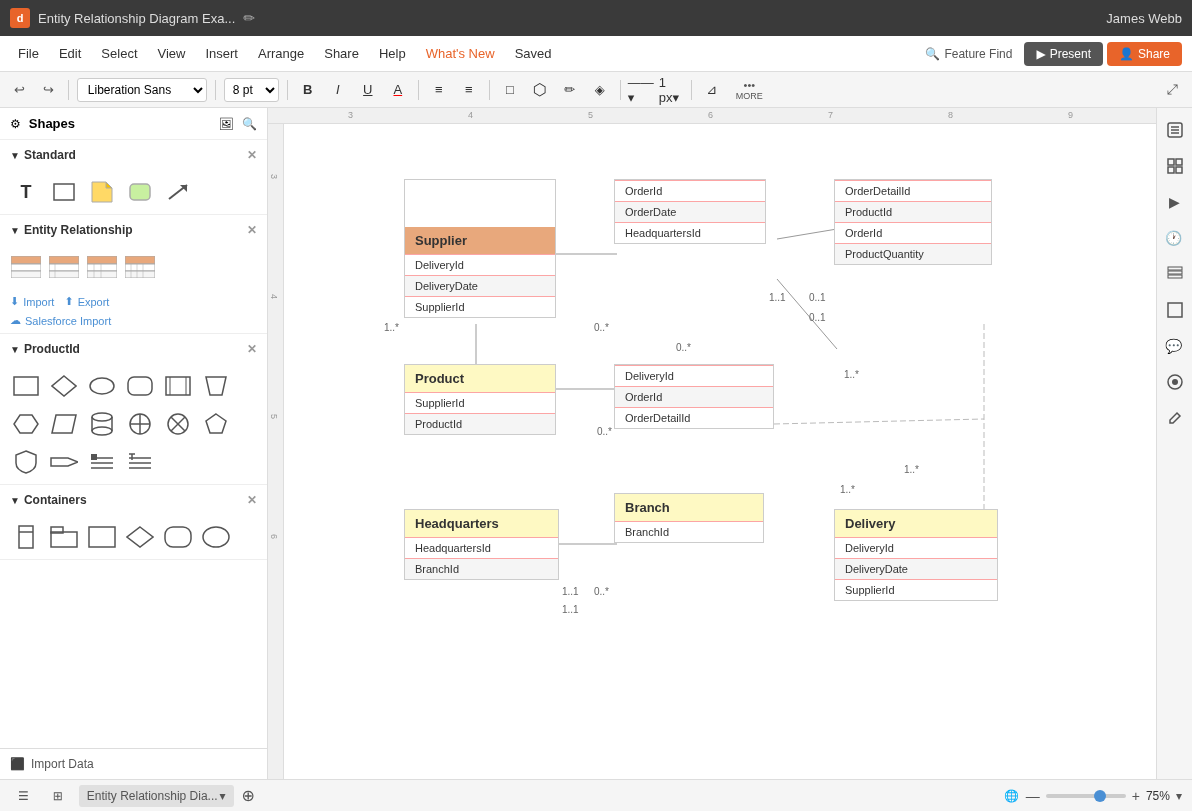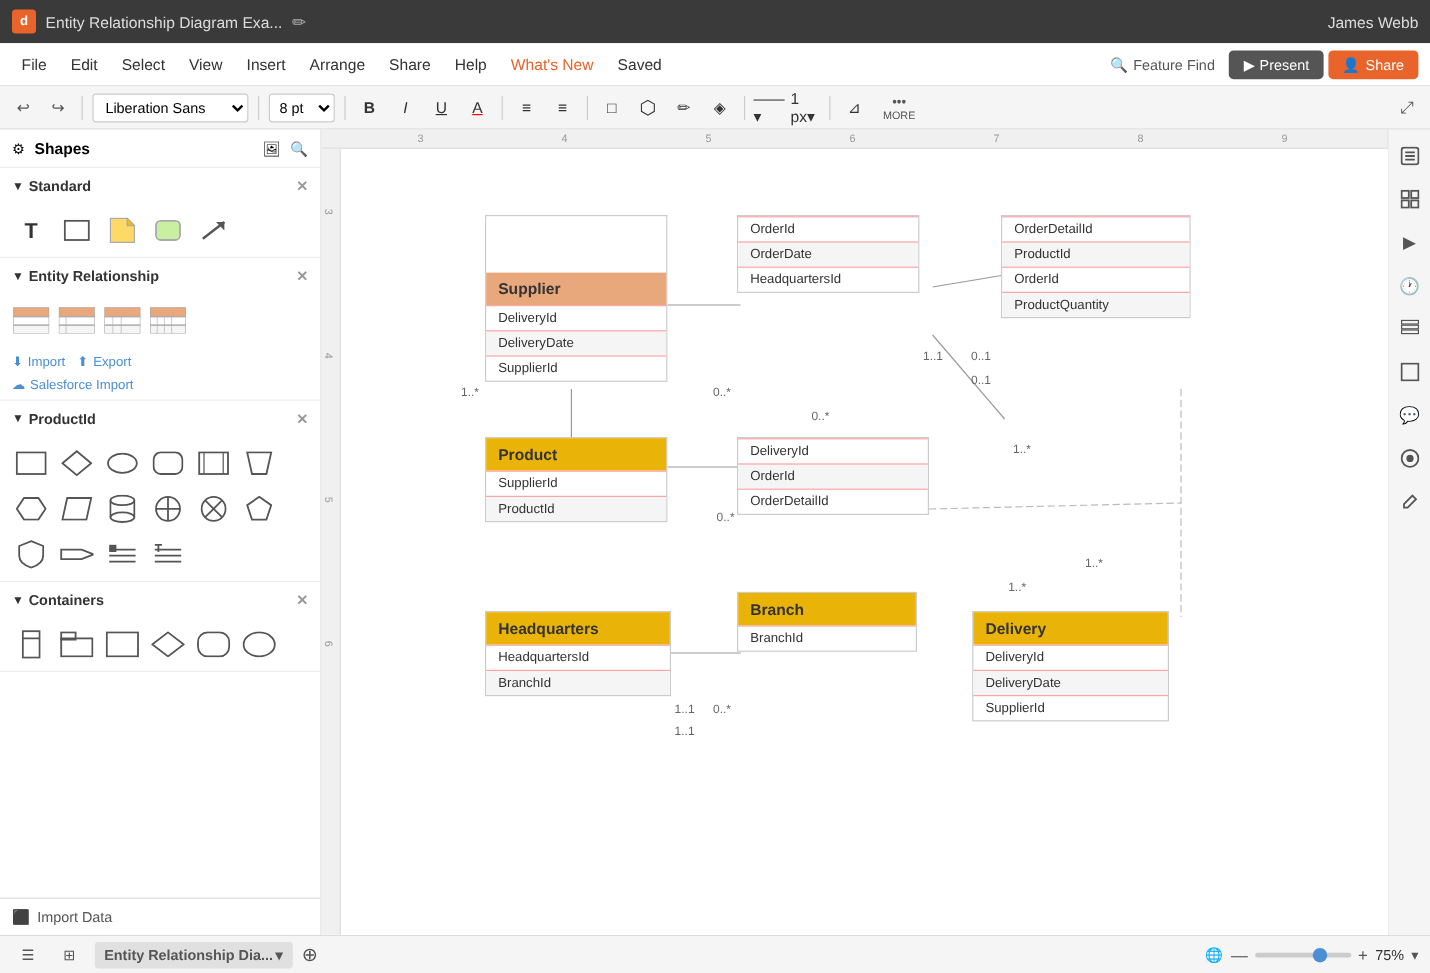--- a/index.html
+++ b/index.html
@@ -251,21 +251,21 @@
       background: white;
       min-width: 150px;
     }
     .er-header {
       padding: 6px 10px;
       font-weight: bold;
       font-size: 13px;
       color: #333;
     }
     .er-header.orange { background: #e8a87c; margin-top: 47px; }
-    .er-header.light-orange { background: #eab308; }
+    .er-header.light-orange { background: #fef9c3; }
     .er-row {
       padding: 4px 10px;
       font-size: 11px;
       border-top: 1px solid #fca5a5;
       color: #333;
     }
     .er-row.alt { background: #f5f5f5; }
 
     
     #right-panel {
@@ -297,21 +297,21 @@
       padding: 0 10px;
       gap: 8px;
     }
     .bottom-tab {
       padding: 4px 8px;
       font-size: 12px;
       cursor: pointer;
       border-radius: 3px;
       color: #555;
     }
-    .bottom-tab.active { background: #e0e0e0; font-weight: bold; }
+    .bottom-tab.active { background: #e0e0e0; font-weight: normal; }
     .tab-with-arrow {
       display: flex; align-items: center; gap: 2px;
     }
     .add-tab { cursor: pointer; color: #555; font-size: 16px; }
     .bottom-spacer { flex: 1; }
     .zoom-controls {
       display: flex; align-items: center; gap: 6px; font-size: 12px; color: #555;
     }
     .zoom-btn { cursor: pointer; font-size: 14px; }
     .zoom-slider {
@@ -775,21 +775,21 @@
           <div class="er-header light-orange">Headquarters</div>
           <div class="er-row">HeadquartersId</div>
           <div class="er-row alt">BranchId</div>
         </div>
 
         <div class="er-entity" style="left:330px; top:369px; width:148px">
           <div class="er-header light-orange">Branch</div>
           <div class="er-row">BranchId</div>
         </div>
 
-        <div class="er-entity" style="left:526px; top:385px; width:164px">
+        <div class="er-entity" style="left:550px; top:385px; width:164px">
           <div class="er-header light-orange">Delivery</div>
           <div class="er-row">DeliveryId</div>
           <div class="er-row alt">DeliveryDate</div>
           <div class="er-row">SupplierId</div>
         </div>
 
         <div class="conn-label" style="left:392px; top:218px">0..*</div>
         <div class="conn-label" style="left:313px; top:302px">0..*</div>
         <div class="conn-label" style="left:556px; top:360px">1..*</div>
 

